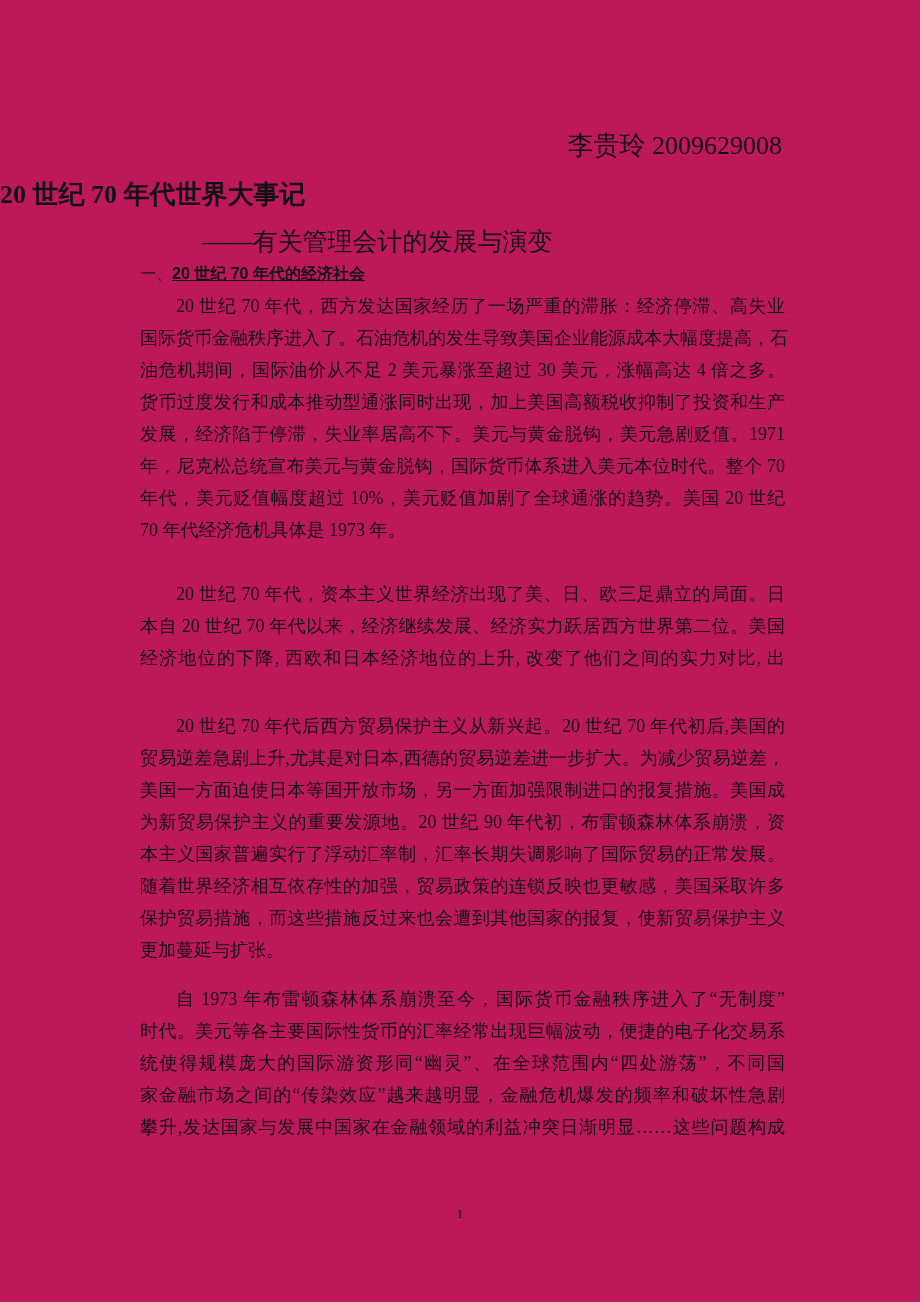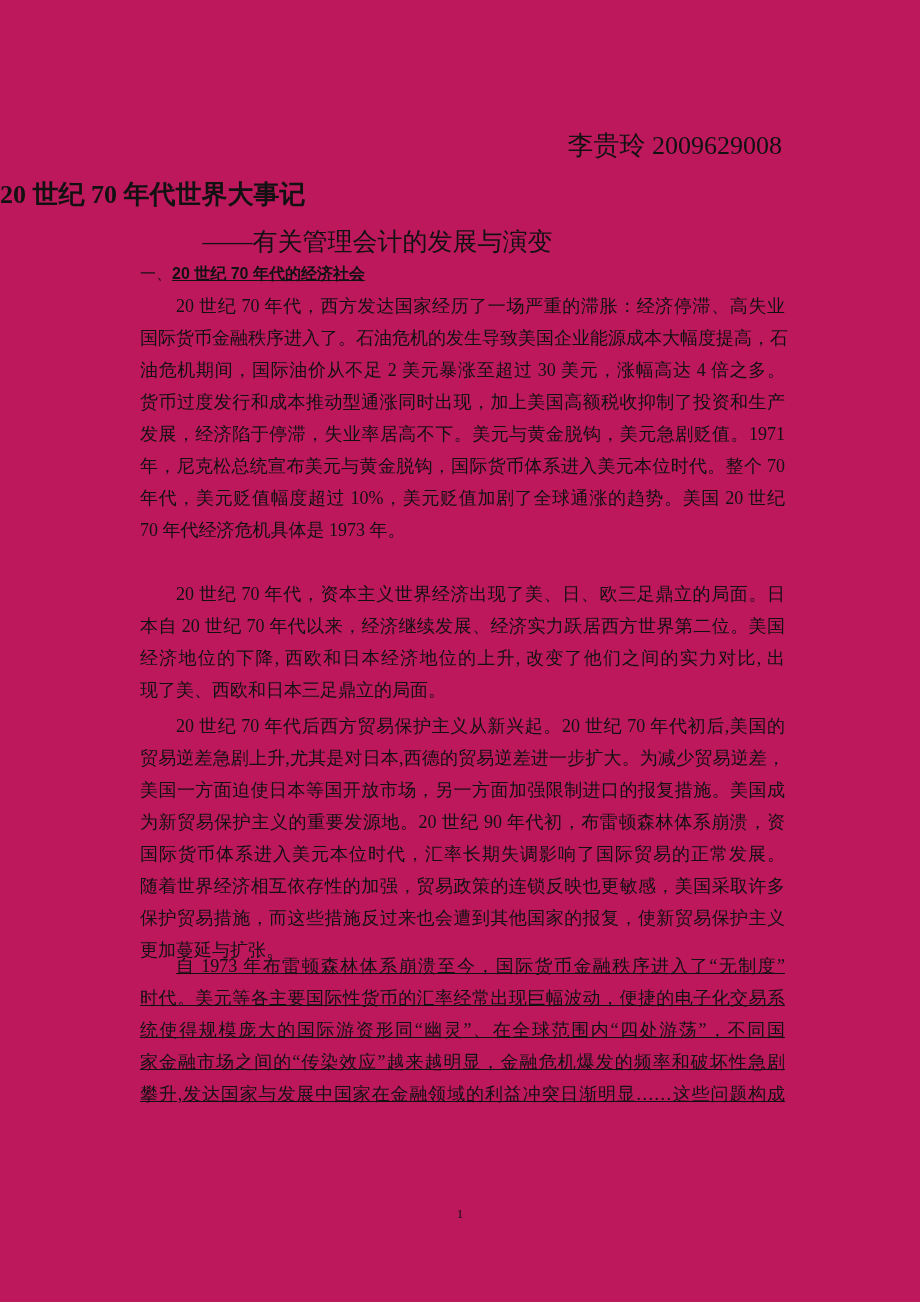--- a/index.html
+++ b/index.html
@@ -116,35 +116,34 @@
     <span class="line">发展，经济陷于停滞，失业率居高不下。美元与黄金脱钩，美元急剧贬值。1971</span>
     <span class="line">年，尼克松总统宣布美元与黄金脱钩，国际货币体系进入美元本位时代。整个 70</span>
     <span class="line">年代，美元贬值幅度超过 10%，美元贬值加剧了全球通涨的趋势。美国 20 世纪</span>
     <span class="line last">70 年代经济危机具体是 1973 年。</span>
   </div>
 
   <div class="body-text" style="top:566px;margin-top:12px;">
     <span class="line indent">20 世纪 70 年代，资本主义世界经济出现了美、日、欧三足鼎立的局面。日</span>
     <span class="line">本自 20 世纪 70 年代以来，经济继续发展、经济实力跃居西方世界第二位。美国</span>
     <span class="line">经济地位的下降, 西欧和日本经济地位的上升, 改变了他们之间的实力对比, 出</span>
-    <span class="line last">现了美、西欧和日本三足鼎立的局面。</span>
   </div>
 
   <div class="body-text" style="top:710px;">
     <span class="line indent">20 世纪 70 年代后西方贸易保护主义从新兴起。20 世纪 70 年代初后,美国的</span>
     <span class="line">贸易逆差急剧上升,尤其是对日本,西德的贸易逆差进一步扩大。为减少贸易逆差，</span>
     <span class="line">美国一方面迫使日本等国开放市场，另一方面加强限制进口的报复措施。美国成</span>
     <span class="line">为新贸易保护主义的重要发源地。20 世纪 90 年代初，布雷顿森林体系崩溃，资</span>
-    <span class="line">国际货币体系进入美元本位时代，汇率长期失调影响了国际贸易的正常发展。</span>
+    <span class="line">本主义国家普遍实行了浮动汇率制，汇率长期失调影响了国际贸易的正常发展。</span>
     <span class="line">随着世界经济相互依存性的加强，贸易政策的连锁反映也更敏感，美国采取许多</span>
     <span class="line">保护贸易措施，而这些措施反过来也会遭到其他国家的报复，使新贸易保护主义</span>
     <span class="line last">更加蔓延与扩张。</span>
   </div>
 
-  <div class="body-text" style="top:950px;text-decoration:underline;">
+  <div class="body-text" style="top:983px;">
     <span class="line indent">自 1973 年布雷顿森林体系崩溃至今，国际货币金融秩序进入了“无制度”</span>
     <span class="line">时代。美元等各主要国际性货币的汇率经常出现巨幅波动，便捷的电子化交易系</span>
     <span class="line">统使得规模庞大的国际游资形同“幽灵”、在全球范围内“四处游荡”，不同国</span>
     <span class="line">家金融市场之间的“传染效应”越来越明显，金融危机爆发的频率和破坏性急剧</span>
     <span class="line">攀升,发达国家与发展中国家在金融领域的利益冲突日渐明显……这些问题构成</span>
   </div>
 
   <div class="page-number">1</div>
 
 </div>

